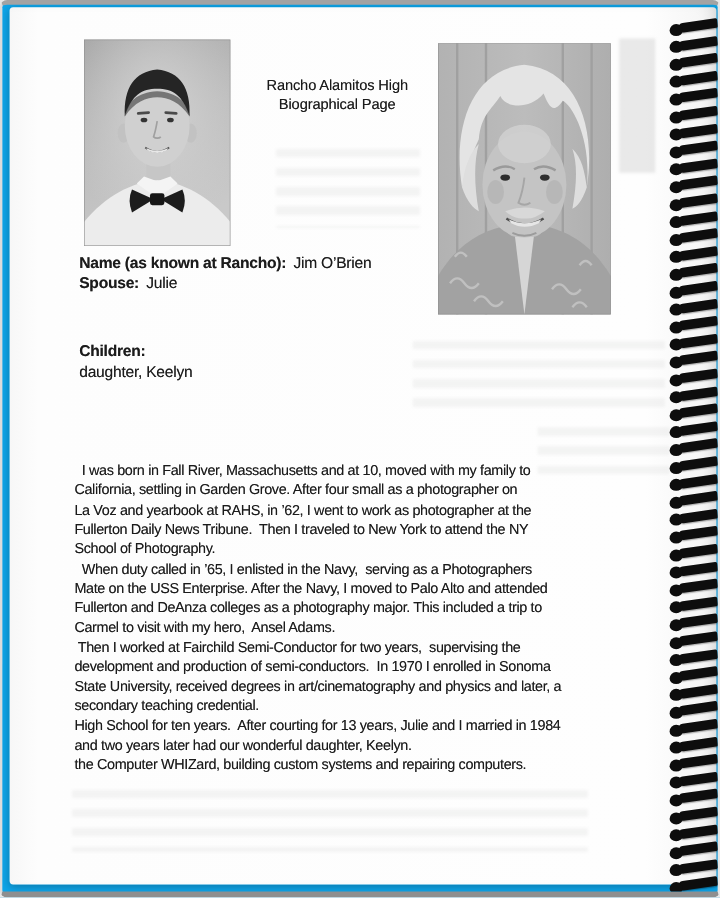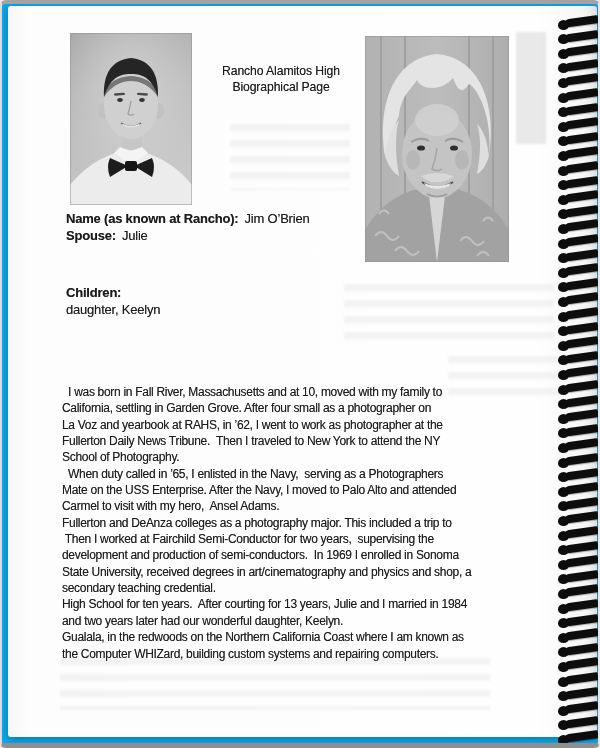--- a/index.html
+++ b/index.html
@@ -180,35 +180,34 @@
         <div class="bio-para">
           <div class="bio-line">  I was born in Fall River, Massachusetts and at 10, moved with my family to</div>
           <div class="bio-line">California, settling in Garden Grove. After four small as a photographer on</div>
           <div class="bio-line">La Voz and yearbook at RAHS, in ’62, I went to work as photographer at the</div>
           <div class="bio-line">Fullerton Daily News Tribune.  Then I traveled to New York to attend the NY</div>
           <div class="bio-line">School of Photography.</div>
         </div>
         <div class="bio-para">
           <div class="bio-line">  When duty called in ’65, I enlisted in the Navy,  serving as a Photographers</div>
           <div class="bio-line">Mate on the USS Enterprise. After the Navy, I moved to Palo Alto and attended</div>
+          <div class="bio-line">Fullerton and DeAnza colleges as a photography major. This included a trip to</div>
           <div class="bio-line">Carmel to visit with my hero,  Ansel Adams.</div>
-          <div class="bio-line">Fullerton and DeAnza colleges as a photography major. This included a trip to</div>
         </div>
         <div class="bio-para">
           <div class="bio-line"> Then I worked at Fairchild Semi-Conductor for two years,  supervising the</div>
-          <div class="bio-line">development and production of semi-conductors.  In 1969 I enrolled in Sonoma</div>
-          <div class="bio-line">State University, received degrees in art/cinematography and physics and shop, a</div>
+          <div class="bio-line">development and production of semi-conductors.  In 1970 I enrolled in Sonoma</div>
+          <div class="bio-line">State University, received degrees in art/cinematography and physics and later, a</div>
           <div class="bio-line">secondary teaching credential.</div>
         </div>
         <div class="bio-para">
           <div class="bio-line">High School for ten years.  After courting for 13 years, Julie and I married in 1984</div>
           <div class="bio-line">and two years later had our wonderful daughter, Keelyn.</div>
         </div>
         <div class="bio-para">
-          <div class="bio-line">Gualala, in the redwoods on the Northern California Coast where I am known as</div>
           <div class="bio-line">the Computer WHIZard, building custom systems and repairing computers.</div>
         </div>
       </div>
 
     <div class="ghost ghost-lines g-header"></div>
     <div class="ghost ghost-lines g-right-mid"></div>
     <div class="ghost ghost-lines g-right-low"></div>
     <div class="ghost ghost-lines g-bottom"></div>
     <div class="ghost ghost-photo g-photo-bleed"></div>
   </div>

